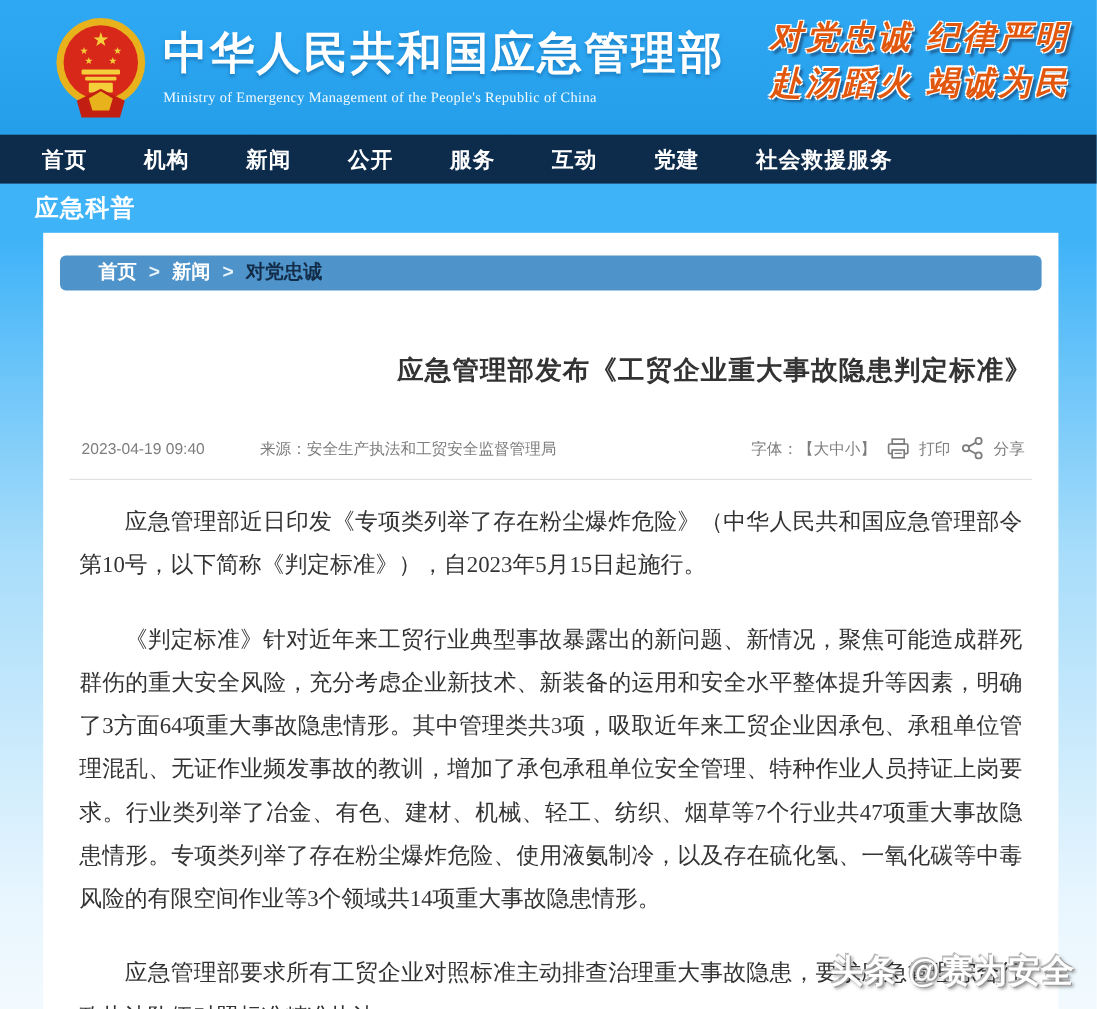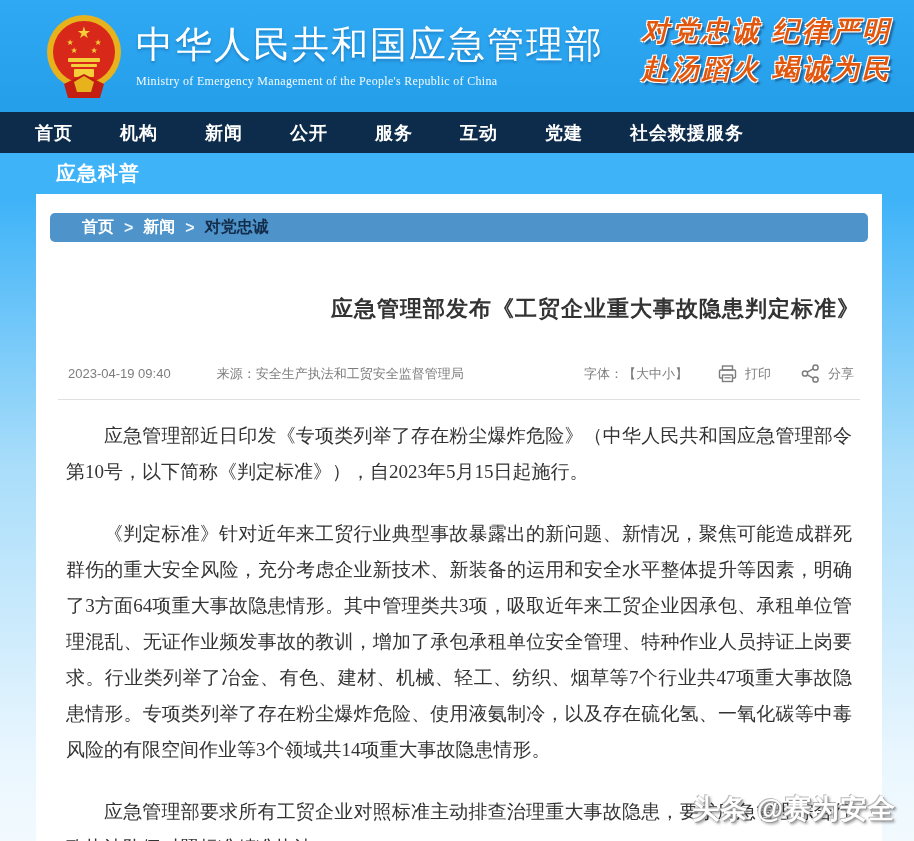--- a/index.html
+++ b/index.html
@@ -19,21 +19,21 @@
   .header {
     height:112px; flex:0 0 112px;
     background:linear-gradient(180deg,#2fa9f3,#259ee9);
     display:flex; align-items:center;
     padding:0 18px 0 44px;
     position:relative;
   }
   .emblem { width:80px; height:88px; flex:0 0 80px; margin-right:12px; }
   .brand { display:flex; flex-direction:column; }
   .brand-title {
-    color:#fff; font-size:37px; font-weight:normal; letter-spacing:2px;
+    color:#fff; font-size:37px; font-weight:bold; letter-spacing:2px;
     text-shadow:0 2px 3px rgba(0,60,120,.35);
     line-height:1.2;
   }
   .brand-sub {
     color:#f2faff; font-size:12px; margin-top:6px;
     font-family:"Liberation Serif","DejaVu Serif",serif;
     letter-spacing:.3px;
   }
   .slogan {
     position:absolute; right:22px; top:12px; text-align:right;
@@ -51,21 +51,21 @@
     padding-left:35px; gap:47px;
   }
   .nav-item {
     color:#fff; font-size:18px; font-weight:bold; letter-spacing:1px;
     cursor:pointer; white-space:nowrap;
   }
 
   
   .subnav {
     height:41px; flex:0 0 41px;
-    display:flex; align-items:center; padding-left:56px;
+    display:flex; align-items:center; padding-left:29px;
   }
   .subnav-label { color:#fff; font-size:20px; font-weight:bold; letter-spacing:1px; }
 
   
   .card {
     flex:1 1 auto;
     margin:0 32px 0 36px;
     background:#fff;
     padding:19px 14px 0 14px;
   }
@@ -84,21 +84,21 @@
   .article-title {
     text-align:right; color:#333; font-size:22px; font-weight:600;
     letter-spacing:1px; margin-top:52px;
   }
   .meta {
     display:flex; align-items:center;
     margin-top:40px; padding:0 6px 0 10px;
     color:#7d7d7d; font-size:13px;
   }
   .meta-source { margin-left:46px; }
-  .meta-right { margin-left:auto; display:flex; align-items:center; gap:30px;text-align:right; }
+  .meta-right { margin-left:auto; display:flex; align-items:center; gap:9px;text-align:right; }
   .meta-tool { display:flex; align-items:center; gap:8px; cursor:pointer; color:#7d7d7d; }
   .meta-divider { border-bottom:1px solid #e0e0e0; margin-top:16px; }
 
   .body-text {
     margin-top:14px; padding:0 8px;
     font-family:"Liberation Serif","DejaVu Serif",serif;
     color:#333; font-size:19px; line-height:36px;
     text-align:justify;
   }
   .body-text p { text-indent:2em; margin-top:26px; }

